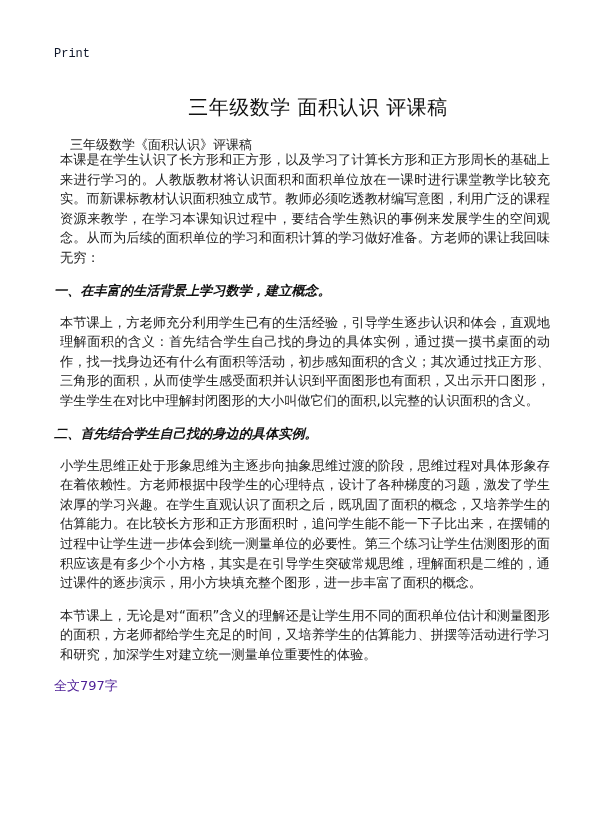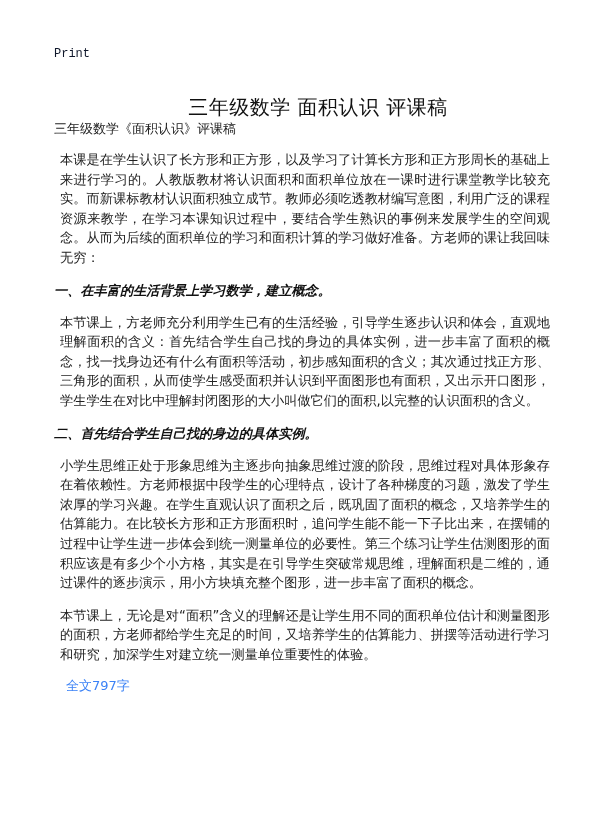--- a/index.html
+++ b/index.html
@@ -41,21 +41,21 @@
       font-weight: normal;
       letter-spacing: 0.5px;
       margin: 16px;
       color: #111;
     }
     .doc-subtitle {
       position: absolute;
       top: 120px;
       left: 0;
       font-size: 13px;
-      margin: 0;
+      margin: 16px;
       color: #222;
     }
     .content {
       position: absolute;
       top: 150px;
       left: 0;
       width: 496px;
     }
     .para {
       font-size: 13.2px;
@@ -68,39 +68,39 @@
     .section-heading {
       font-size: 13.2px;
       font-weight: bold;
       line-height: 19px;
       margin: 0 0 13px 0;
       color: #111;
       font-style: italic;
     }
     .word-count {
       font-size: 13px;
-      margin: 12px;
-      color: #3b82f6;
+      margin: 0;
+      color: #4c1d95;
     }
   </style>
 </head>
 <body>
 
 <div class="page">
   <a class="print-link">Print</a>
 
   <h1 class="doc-title">三年级数学 面积认识 评课稿</h1>
 
   <p class="doc-subtitle">三年级数学《面积认识》评课稿</p>
 
   <div class="content">
     <p class="para">本课是在学生认识了长方形和正方形，以及学习了计算长方形和正方形周长的基础上来进行学习的。人教版教材将认识面积和面积单位放在一课时进行课堂教学比较充实。而新课标教材认识面积独立成节。教师必须吃透教材编写意图，利用广泛的课程资源来教学，在学习本课知识过程中，要结合学生熟识的事例来发展学生的空间观念。从而为后续的面积单位的学习和面积计算的学习做好准备。方老师的课让我回味无穷：</p>
 
     <h2 class="section-heading">一、在丰富的生活背景上学习数学，建立概念。</h2>
-    <p class="para">本节课上，方老师充分利用学生已有的生活经验，引导学生逐步认识和体会，直观地理解面积的含义：首先结合学生自己找的身边的具体实例，进一步丰富了面积的概念，找一找身边还有什么有面积等活动，初步感知面积的含义；其次通过找正方形、三角形的面积，从而使学生感受面积并认识到平面图形也有面积，又出示开口图形，学生学生在对比中理解封闭图形的大小叫做它们的面积,以完整的认识面积的含义。</p>
+    <p class="para">本节课上，方老师充分利用学生已有的生活经验，引导学生逐步认识和体会，直观地理解面积的含义：首先结合学生自己找的身边的具体实例，通过摸一摸书桌面的动作，找一找身边还有什么有面积等活动，初步感知面积的含义；其次通过找正方形、三角形的面积，从而使学生感受面积并认识到平面图形也有面积，又出示开口图形，学生学生在对比中理解封闭图形的大小叫做它们的面积,以完整的认识面积的含义。</p>
 
     <h2 class="section-heading">二、首先结合学生自己找的身边的具体实例。</h2>
     <p class="para">小学生思维正处于形象思维为主逐步向抽象思维过渡的阶段，思维过程对具体形象存在着依赖性。方老师根据中段学生的心理特点，设计了各种梯度的习题，激发了学生浓厚的学习兴趣。在学生直观认识了面积之后，既巩固了面积的概念，又培养学生的估算能力。在比较长方形和正方形面积时，追问学生能不能一下子比出来，在摆铺的过程中让学生进一步体会到统一测量单位的必要性。第三个练习让学生估测图形的面积应该是有多少个小方格，其实是在引导学生突破常规思维，理解面积是二维的，通过课件的逐步演示，用小方块填充整个图形，进一步丰富了面积的概念。</p>
 
     <p class="para">本节课上，无论是对“面积”含义的理解还是让学生用不同的面积单位估计和测量图形的面积，方老师都给学生充足的时间，又培养学生的估算能力、拼摆等活动进行学习和研究，加深学生对建立统一测量单位重要性的体验。</p>
 
     <p class="word-count">全文797字</p>
   </div>
 </div>
 

